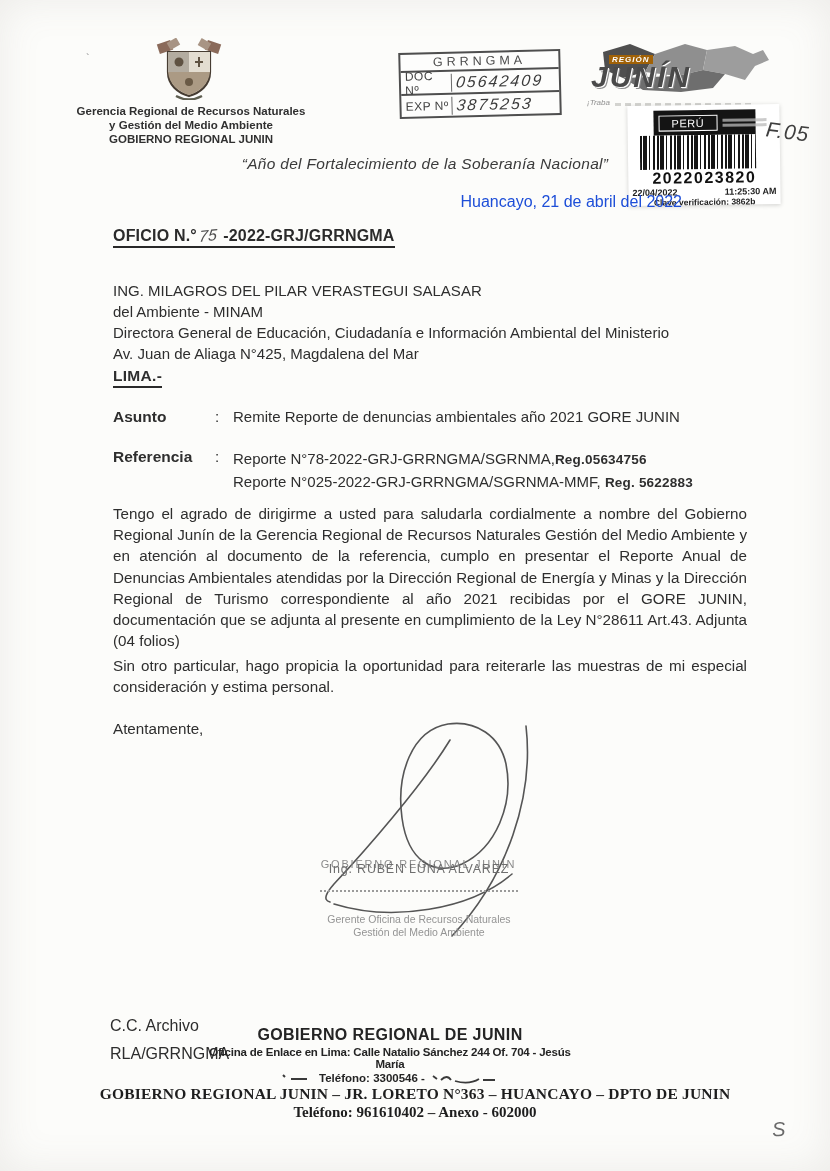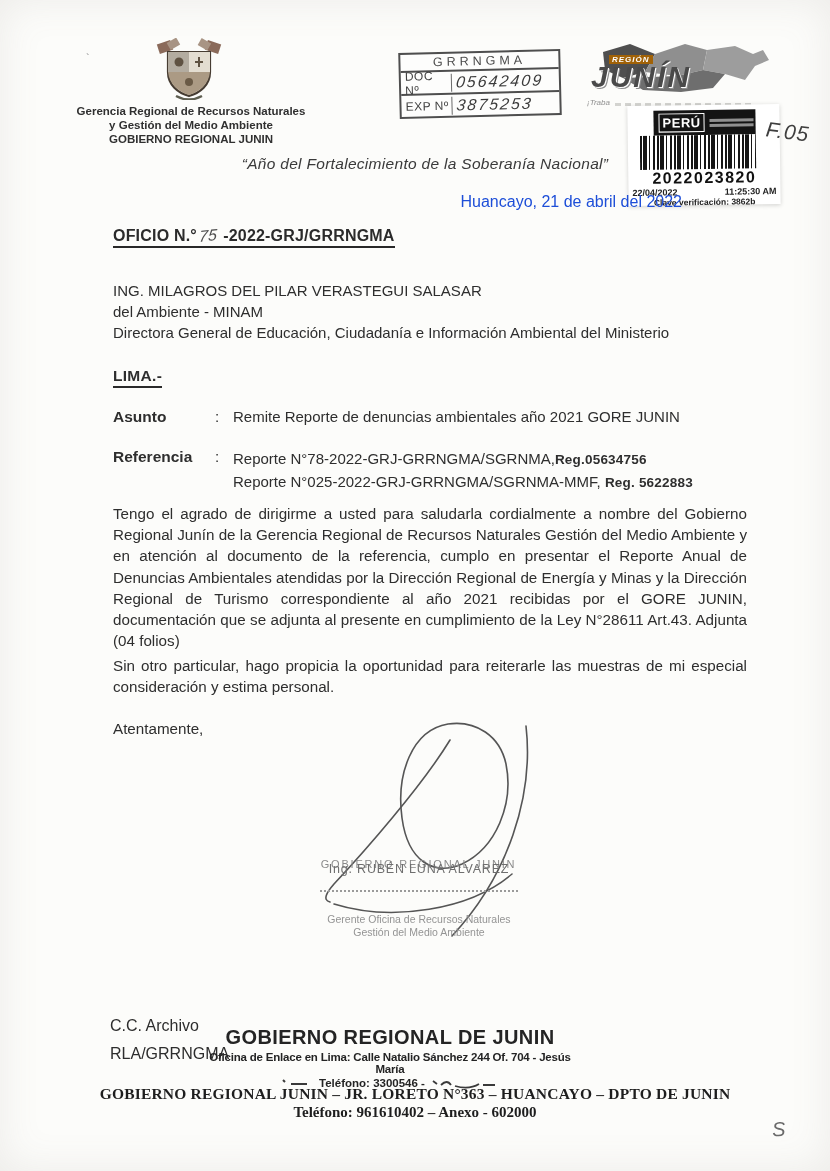--- a/index.html
+++ b/index.html
@@ -41,21 +41,21 @@
     font-style:italic;color:#8f8f8f;white-space:nowrap;}
   .junin-logo .slogan-line{position:absolute;left:30px;top:63px;width:140px;height:3px;
     background:repeating-linear-gradient(90deg,#c9c9c5 0 6px,transparent 6px 10px);opacity:.8;}
 
   
   .sticker{left:628px;top:105px;width:152px;height:100px;background:#fff;
     transform:rotate(-.8deg);box-shadow:0 1px 4px rgba(0,0,0,.18);}
   .sticker .plate{position:absolute;left:26px;top:5px;width:102px;height:25px;
     background:#141414;display:flex;align-items:center;}
   .sticker .peru{margin-left:5px;border:1px solid #fff;color:#fff;
-    font-size:13px;font-weight:bold;padding:1px 3px;letter-spacing:.5px;}
+    font-size:11px;font-weight:normal;padding:1px 12px;letter-spacing:.5px;}
   .sticker .plate-lines{margin-left:5px;display:flex;flex-direction:column;gap:2px;}
   .sticker .plate-lines i{display:block;width:44px;height:3px;background:#b9b9b9;opacity:.75;}
   .sticker .bars{position:absolute;left:12px;top:30px;width:116px;height:34px;
     background:repeating-linear-gradient(90deg,#151515 0 2px,#fff 2px 3px,#151515 3px 7px,
       #fff 7px 9px,#151515 9px 10px,#fff 10px 13px,#151515 13px 15px,#fff 15px 17px);}
   .sticker .num{position:absolute;left:0;top:64px;width:100%;text-align:center;
     font-size:16px;font-weight:bold;letter-spacing:1.5px;color:#111;}
   .sticker .dtrow{position:absolute;left:4px;top:82px;width:144px;display:flex;
     justify-content:space-between;font-size:9px;font-weight:bold;color:#222;}
   .sticker .verif{position:absolute;left:0;top:92px;width:100%;text-align:center;
@@ -92,21 +92,21 @@
     letter-spacing:1.8px;color:#8a8a8a;}
   .sig-dotted{left:320px;top:890px;width:198px;border-top:2px dotted #9a9a9a;}
   .sig-name{left:308px;top:862px;width:222px;text-align:center;font-size:12.5px;
     color:#6e6e6e;letter-spacing:.8px;}
   .sig-title{left:308px;top:913px;width:222px;text-align:center;font-size:10.5px;color:#949494;}
   .sig-title2{top:926px;}
 
   
   .cc-block{left:110px;top:1012px;font-size:16px;line-height:28px;color:#2d2d2d;}
   .footer-stamp{left:195px;top:1026px;width:390px;text-align:center;color:#242424;}
-  .footer-stamp .l1{font-size:20px;font-weight:bold;letter-spacing:.4px;}
+  .footer-stamp .l1{font-size:16px;font-weight:bold;letter-spacing:.4px;}
   .footer-stamp .l2{font-size:11.5px;font-weight:bold;margin-top:2px;letter-spacing:-.2px;}
   .footer-stamp .l3{font-size:11.5px;font-weight:bold;margin-top:2px;
     display:flex;align-items:center;justify-content:center;gap:4px;}
   .footer-serif{left:0;width:830px;text-align:center;
     font-family:"Liberation Serif",serif;font-weight:bold;color:#1e1e1e;}
   .fs1{top:1085px;font-size:15.5px;letter-spacing:.2px;}
   .fs2{top:1104px;font-size:15px;}
 
   .speck{position:absolute;color:#8a8a8a;font-size:11px;}
 </style>
@@ -190,20 +190,21 @@
   <div class="abs date-line hand-print">Huancayo, 21 de abril del 2022</div>
 
   <div class="abs oficio">
     <span>OFICIO N.°</span><span class="hand">75</span><span>-2022-GRJ/GRRNGMA</span>
   </div>
 
   <div class="abs addressee">
     <div>ING. MILAGROS DEL PILAR VERASTEGUI SALASAR</div>
     <div>del Ambiente - MINAM</div>
     <div>Directora General de Educación, Ciudadanía e Información Ambiental del Ministerio</div>
+    <div>Av. Juan de Aliaga N°425, Magdalena del Mar</div>
   </div>
 
   <div class="abs lima">LIMA.-</div>
 
   <div class="abs kv">
     <span class="lbl">Asunto</span>
     <span class="colon">:</span>
     <span>Remite Reporte de denuncias ambientales año 2021 GORE JUNIN</span>
   </div>
 

